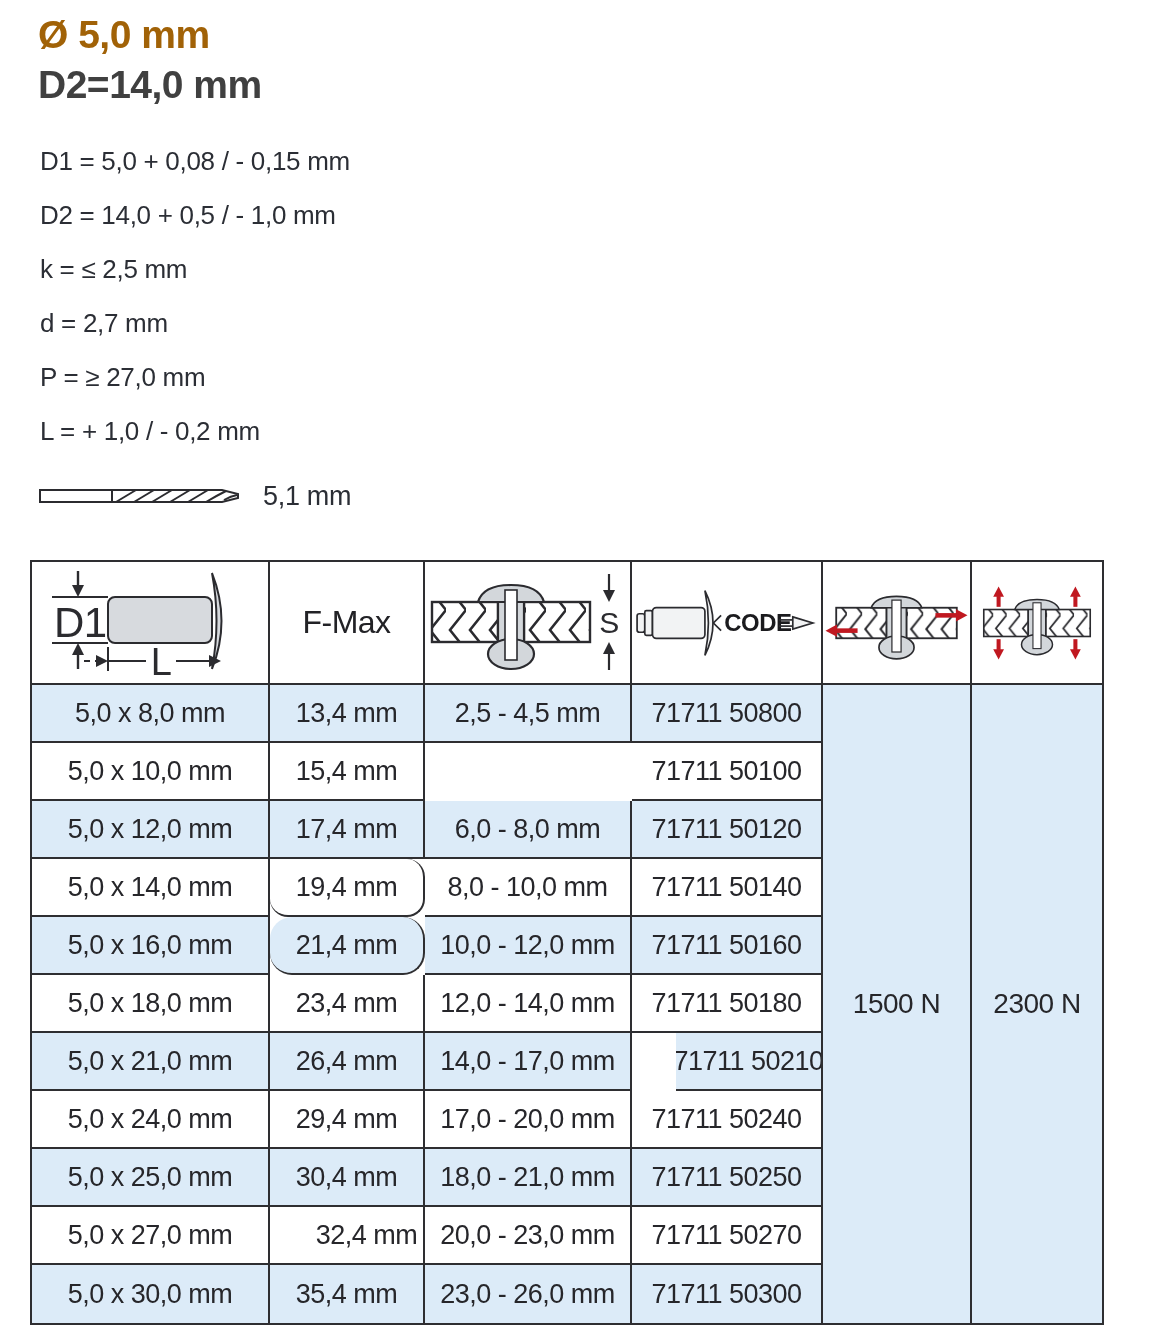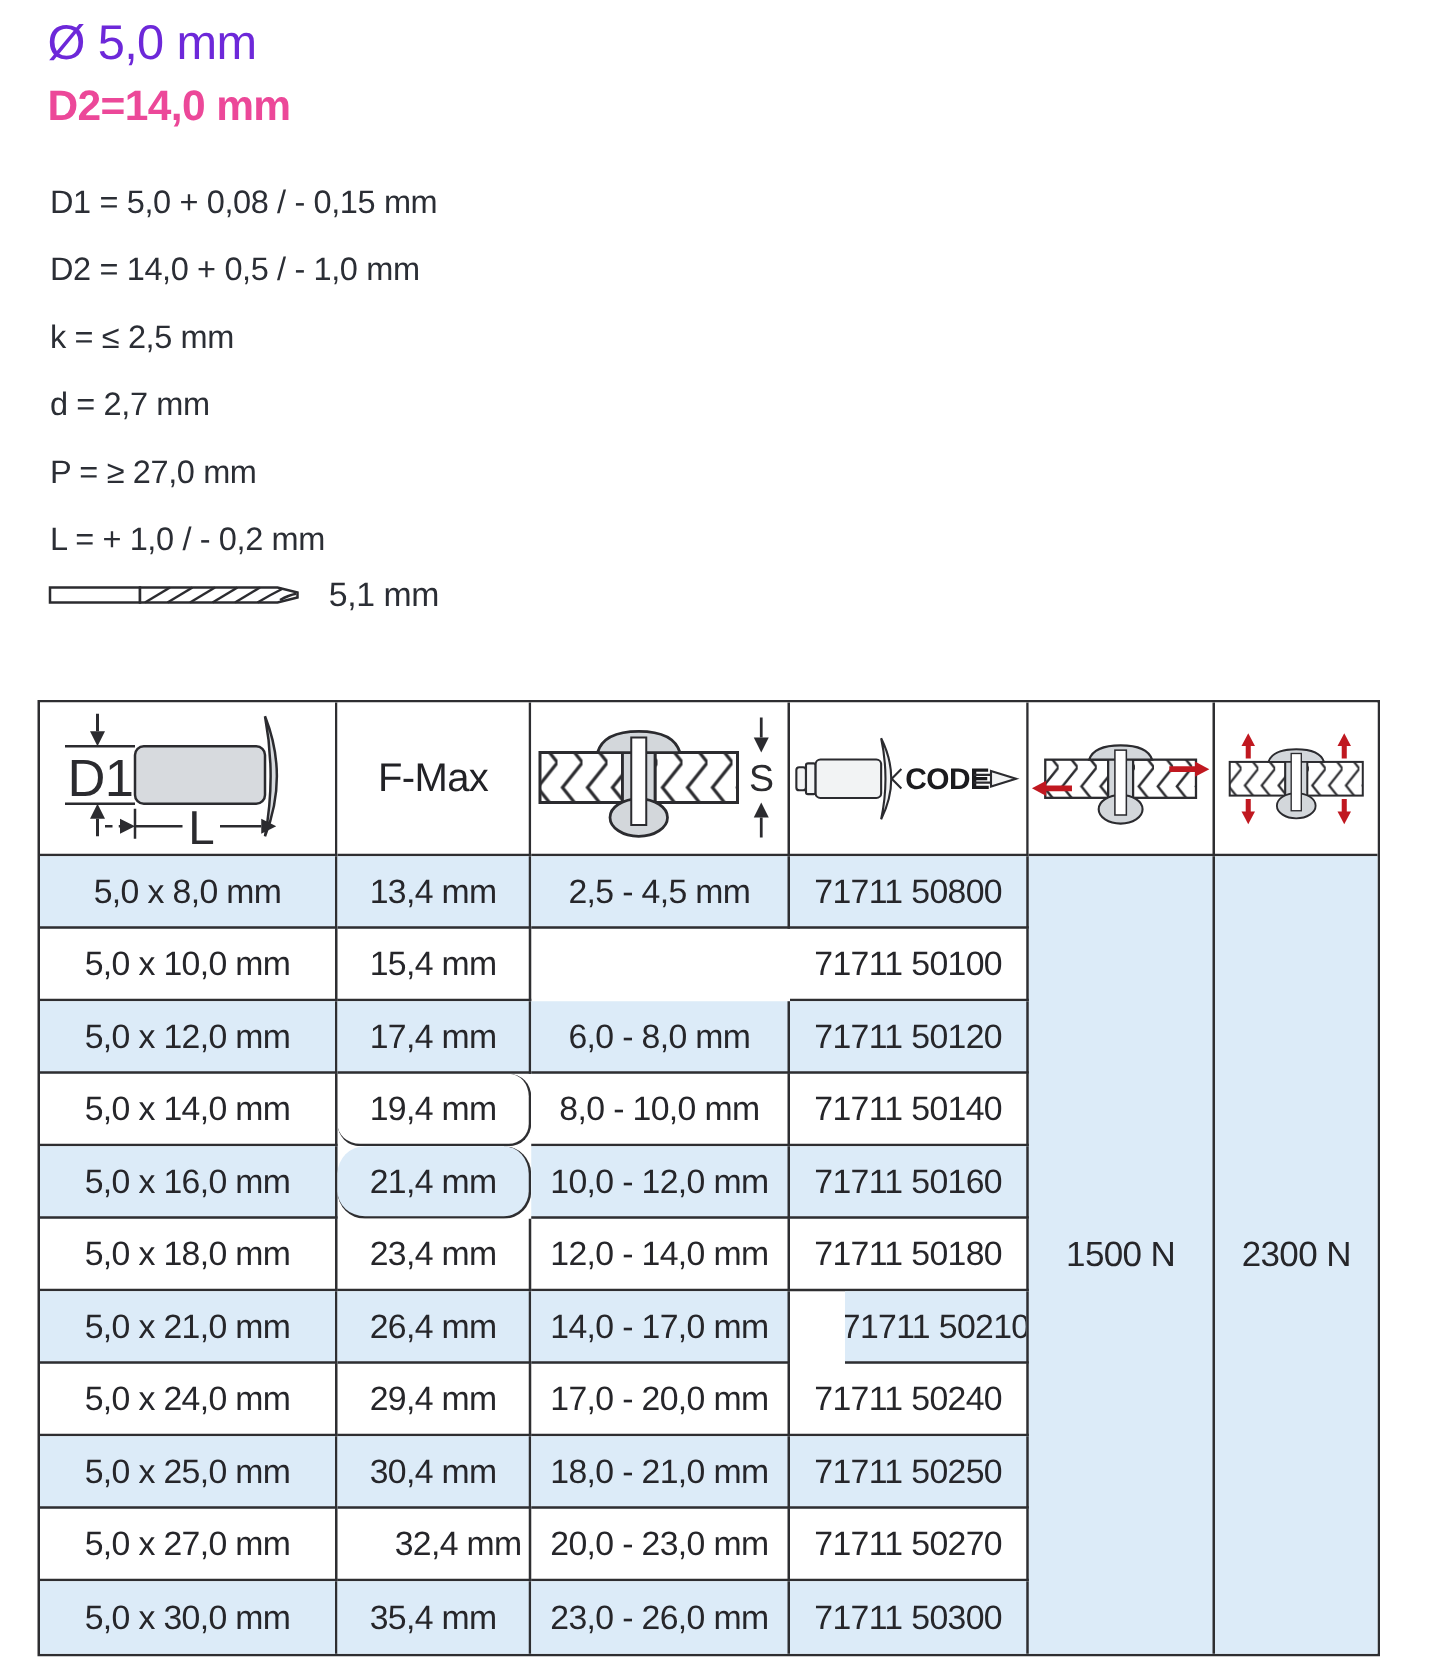--- a/index.html
+++ b/index.html
@@ -7,34 +7,34 @@
     position:relative;
     width:1160px;height:1342px;
     background:#ffffff;
     font-family:"Liberation Sans", sans-serif;
     color:#2b2b30;
     overflow:hidden;
   }
   
   .titles{position:absolute;left:38px;top:10px;}
   .title-main{
-    font-size:39px;font-weight:400;letter-spacing:-0.5px;
-    color:#6d28d9;margin:0;line-height:50px;
+    font-size:39px;font-weight:700;letter-spacing:-0.5px;
+    color:#a16207;margin:0;line-height:50px;
   }
   .title-d2{
-    font-size:34px;font-weight:700;letter-spacing:-0.5px;
-    color:#ec4899;margin:0;line-height:50px;
+    font-size:39px;font-weight:700;letter-spacing:-0.5px;
+    color:#404040;margin:0;line-height:50px;
   }
   .spec-lines{position:absolute;left:40px;top:134px;}
   .spec-line{
     font-size:26px;line-height:54px;letter-spacing:-0.3px;color:#2b2e35;
     white-space:nowrap;
   }
   .drill-row{
-    position:absolute;left:38px;top:456px;height:40px;
+    position:absolute;left:38px;top:476px;height:40px;
     display:flex;align-items:center;gap:20px;
   }
   .drill-row svg{display:block;}
   .drill-size{font-size:27px;letter-spacing:-0.3px;color:#2b2e35;}
 
   
   .spec-table{
     position:absolute;left:30px;top:560px;
     width:1074px;height:765px;
     box-sizing:border-box;

